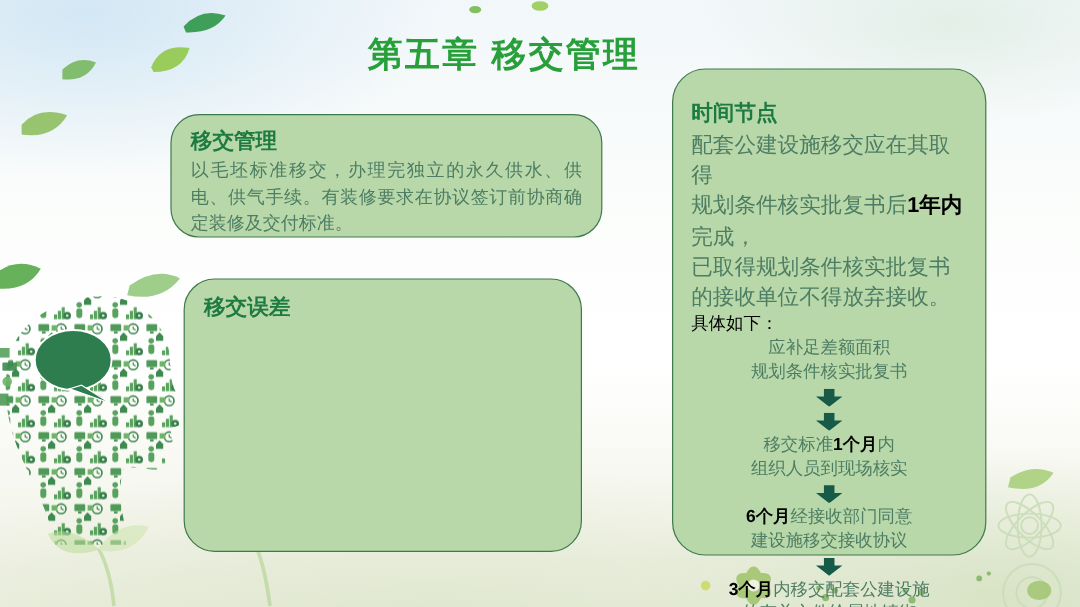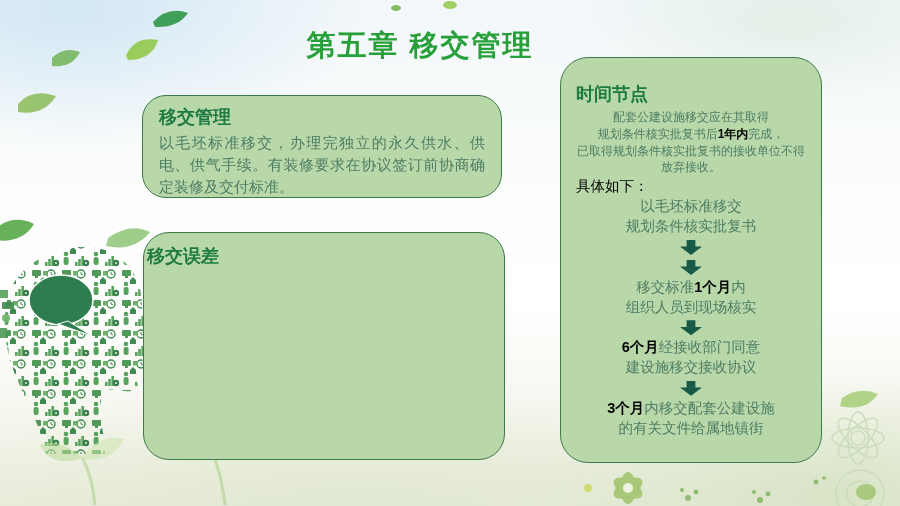--- a/index.html
+++ b/index.html
@@ -23,24 +23,24 @@
     background:#b9d8aa; border:1.6px solid #3f7a4b;
   }
   .gbox h2{
     margin:0 0 3px 0; font-size:18px; font-weight:bold; color:#1d7a40;
   }
   .gbox .body{
     font-size:15px; line-height:1.48; color:#4d7d63; text-align:justify;
   }
   .b{font-weight:bold; color:#000000;}
   .box-standard{left:142px; top:95px; width:360px; height:103px; border-radius:24px; padding:9px 16px;}
-  .box-error{left:143px; top:232px; width:362px; height:228px; border-radius:26px; padding:11px 3px;}
+  .box-error{left:153px; top:232px; width:332px; height:228px; border-radius:26px; padding:11px 16px;}
   .box-error h2{margin-bottom:9px;}
   .box-timeline{left:560px; top:57px; width:262px; height:406px; border-radius:28px; padding:24px 15px;}
-  .box-timeline .body{font-size:12px; line-height:1.4; text-align:center; white-space:pre-line;}
+  .box-timeline .body{font-size:18px; line-height:1.4; text-align:left; white-space:pre-line;}
   .detail-label{font-size:14.5px; color:#000000; line-height:1.4;}
   .flow{display:flex; flex-direction:column; align-items:center; gap:1px; margin-top:1px;}
   .step{
     font-size:14.5px; line-height:1.36; color:#4d7d63;
     text-align:center; white-space:pre-line;
   }
   .arrow-down{
     width:22px; height:15px; margin:2px 0; background:#175a48;
     clip-path:polygon(50% 100%, 0 44%, 30% 44%, 30% 0, 70% 0, 70% 44%, 100% 44%);
   }
@@ -147,21 +147,21 @@
     <h2>移交误差</h2>
   </div>
 
   <div class="gbox box-timeline">
     <h2>时间节点</h2>
     <div class="body"><span>配套公建设施移交应在其取得
 规划条件核实批复书后</span><span class="b">1年内</span><span>完成，
 已取得规划条件核实批复书的接收单位不得放弃接收。</span></div>
     <div class="detail-label">具体如下：</div>
     <div class="flow">
-      <div class="step"><span>以毛坯标准移交
+      <div class="step"><span>应补足差额面积
 规划条件核实批复书</span></div>
       <div class="arrow-down"></div>
       <div class="arrow-down"></div>
       <div class="step"><span>移交标准</span><span class="b">1个月</span><span>内
 组织人员到现场核实</span></div>
       <div class="arrow-down"></div>
       <div class="step"><span class="b">6个月</span><span>经接收部门同意
 建设施移交接收协议</span></div>
       <div class="arrow-down"></div>
       <div class="step"><span class="b">3个月</span><span>内移交配套公建设施

